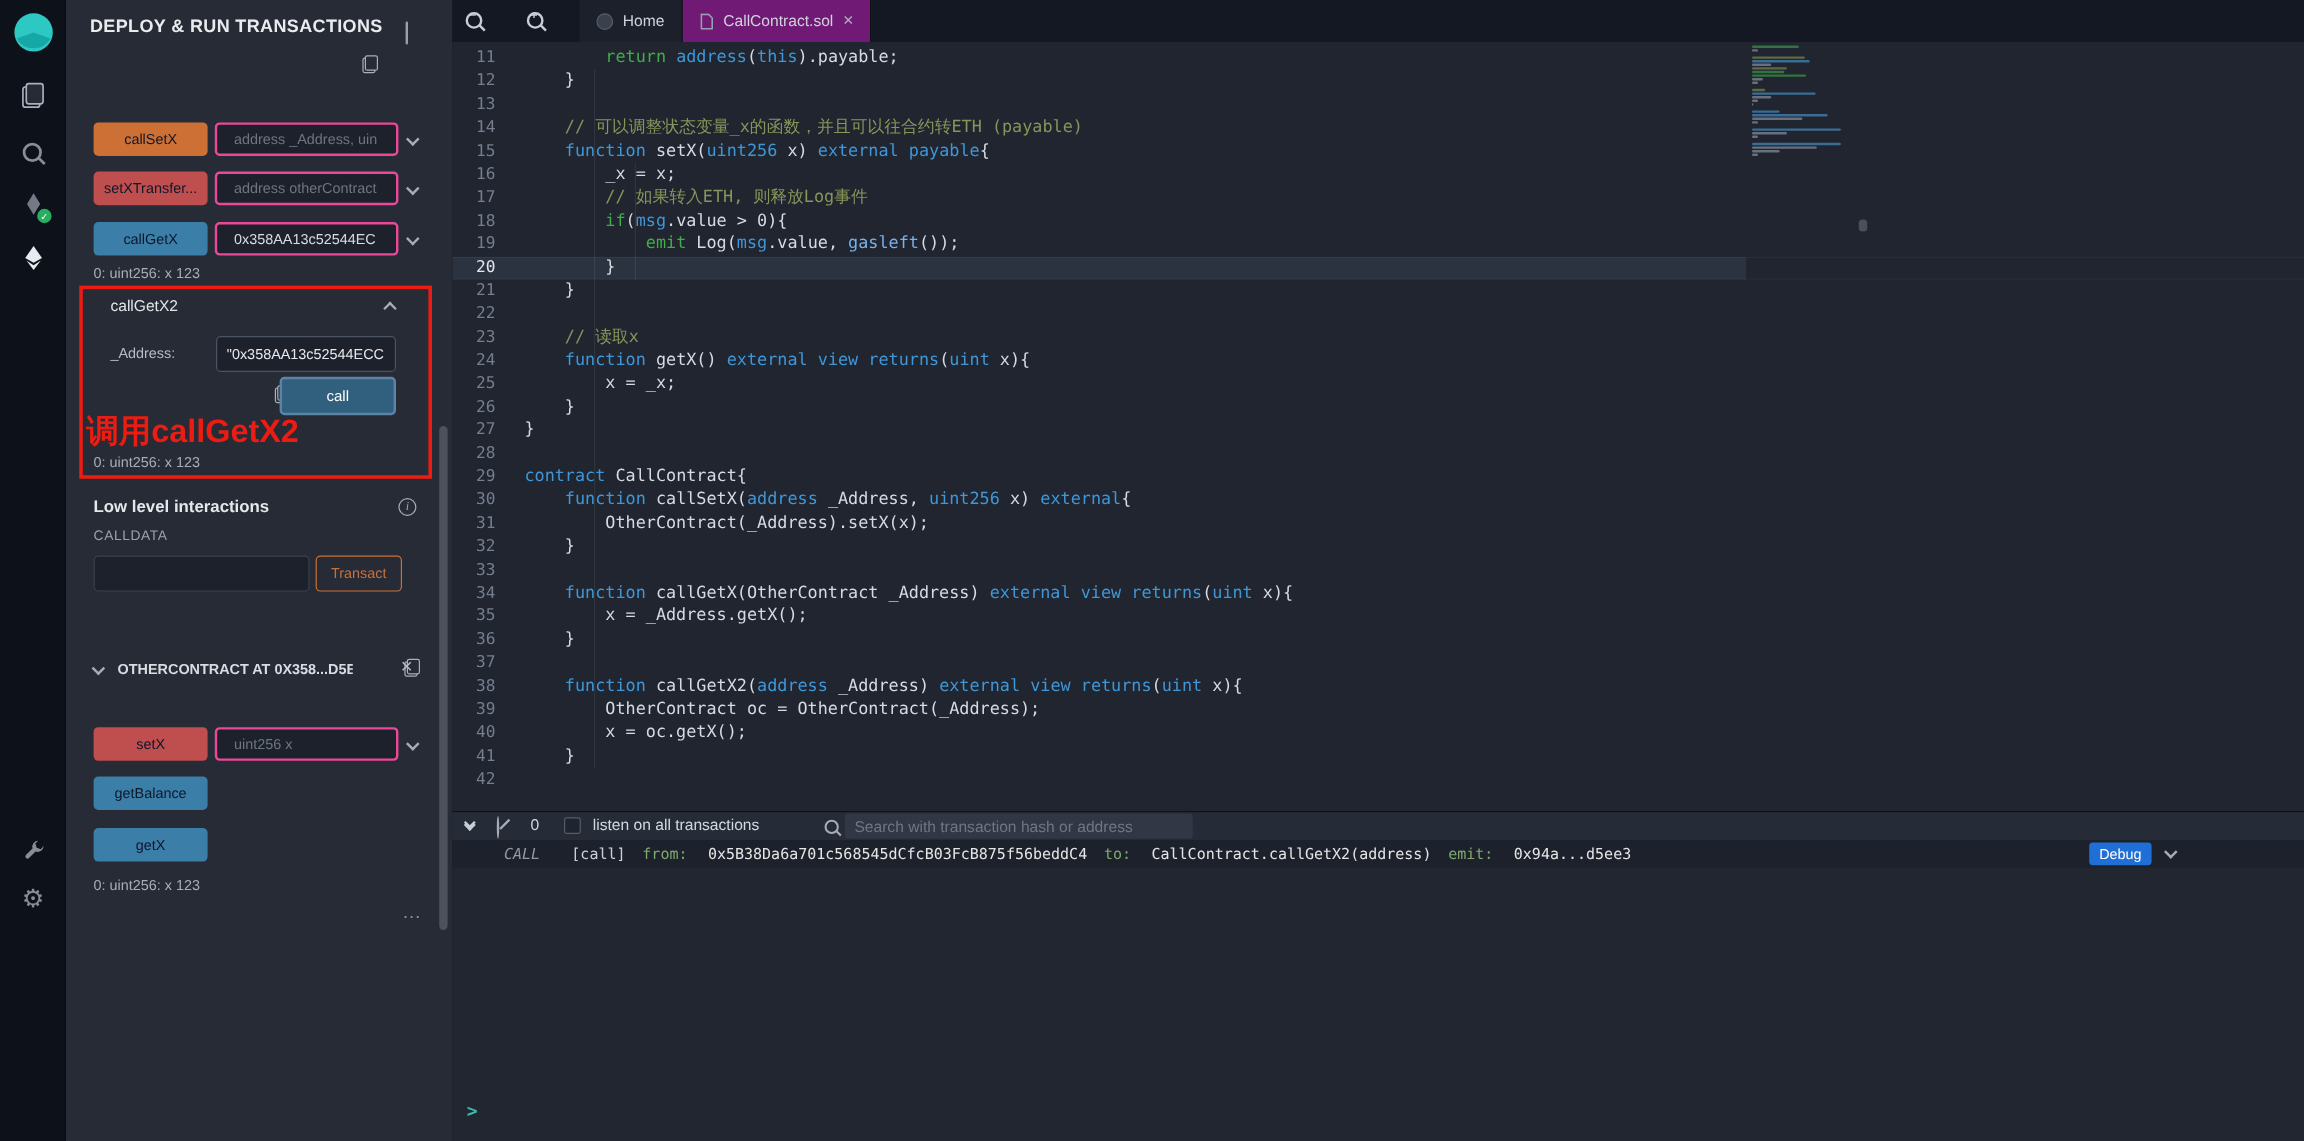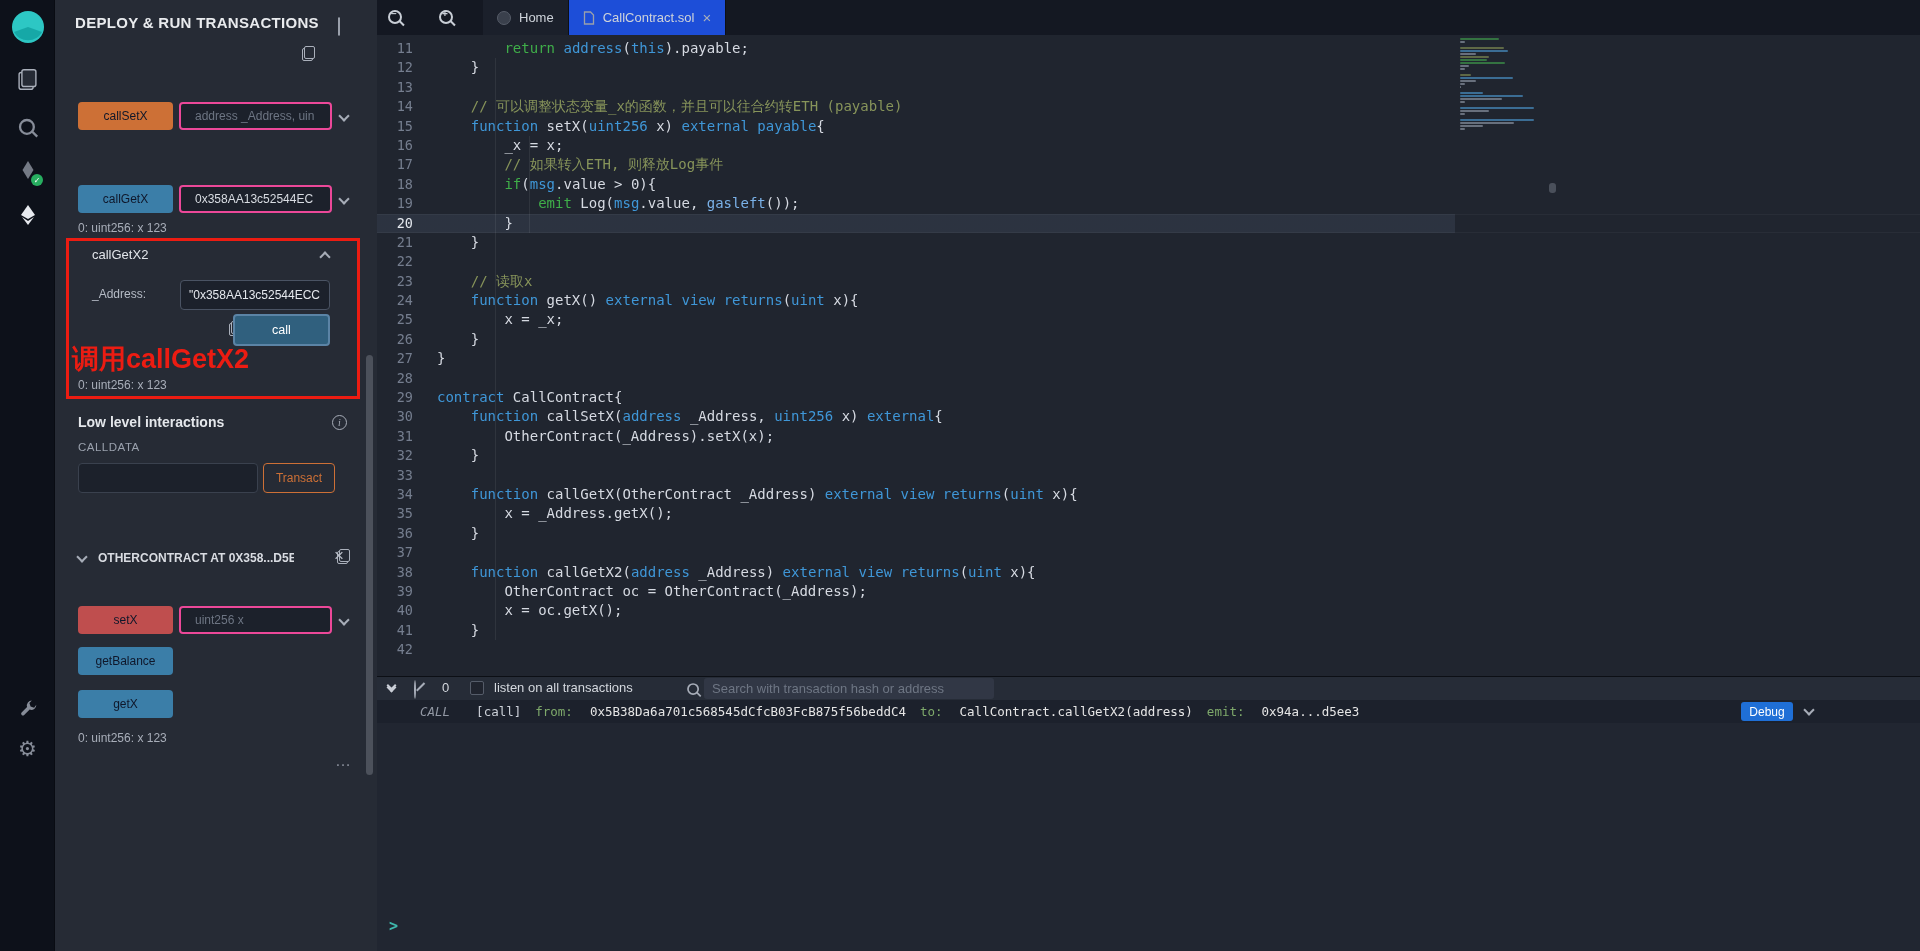--- a/index.html
+++ b/index.html
@@ -53,21 +53,21 @@
 
   .side-scroll { position:absolute; left:311px; top:355px; width:7px; height:420px; background:#4c515b; border-radius:4px; }
 
   
   .main { position:absolute; left:377px; top:0; width:1543px; height:951px; background:#20252f; }
   .tabbar { position:absolute; left:0; top:0; right:0; height:35px; background:#141822; display:flex; align-items:stretch; }
   .zoom { position:absolute; top:9px; color:#c9ced6; }
   .tabs { display:flex; margin-left:72px; }
   .tab { display:flex; align-items:center; gap:8px; padding:0 14px; border-right:1px solid #0c0f15; color:#ced3da; font-size:13px; }
   .tab.home { background:#1b202b; }
-  .tab.active { background:#1d4ed8;text-align:center; }
+  .tab.active { background:#701a75;text-align:center; }
   .tab .x { color:#aab0ba; font-size:15px; line-height:1; }
 
   .mag { position:relative; display:inline-block; width:17px; height:17px; }
   .mag::before { content:""; position:absolute; left:1px; top:1px; width:10px; height:10px; border:2px solid currentColor; border-radius:50%; }
   .mag::after  { content:""; position:absolute; width:7px; height:2px; background:currentColor; transform:rotate(45deg); left:11px; top:13px; }
   .mag .sign { position:absolute; left:3.5px; top:-1px; width:7px; text-align:center; font-size:10px; font-weight:bold; }
 
   .editor { position:absolute; left:0; top:35px; right:0; height:641px; background:#20252f; overflow:hidden; }
   .code-row { display:flex; height:19.4px; line-height:19.4px; font-family:"DejaVu Sans Mono",monospace; font-size:14px; }
   .ln { width:60px; text-align:right; padding-right:24px; color:#757e8f; flex:none; font-size:13.5px; }
@@ -147,20 +147,25 @@
   <div class="panel-title">DEPLOY &amp; RUN TRANSACTIONS</div>
   <span class="book abs" style="left:283px;top:17px"></span>
   <span class="copy-ic abs" style="left:245px;top:46px"></span>
 
   
   <div class="fn-row" style="top:102px">
     <button class="btn orange">callSetX</button>
     <input class="fn-input" placeholder="address _Address, uin" style="">
     <span class="chev down"></span>
   </div>
+  <div class="fn-row" style="top:143px">
+    <button class="btn red">setXTransfer...</button>
+    <input class="fn-input" placeholder="address otherContract" style="">
+    <span class="chev down"></span>
+  </div>
   <div class="fn-row" style="top:185px">
     <button class="btn blue">callGetX</button>
     <input class="fn-input" value="0x358AA13c52544EC" style="">
     <span class="chev down"></span>
   </div>
   <div class="decoded" style="top:221px">0: uint256: x 123</div>
 
   
   <div class="abs" style="left:37px;top:247px;font-size:13px;color:#e2e5ea">callGetX2</div>
   <span class="chev up abs" style="left:266px;top:253px"></span>

